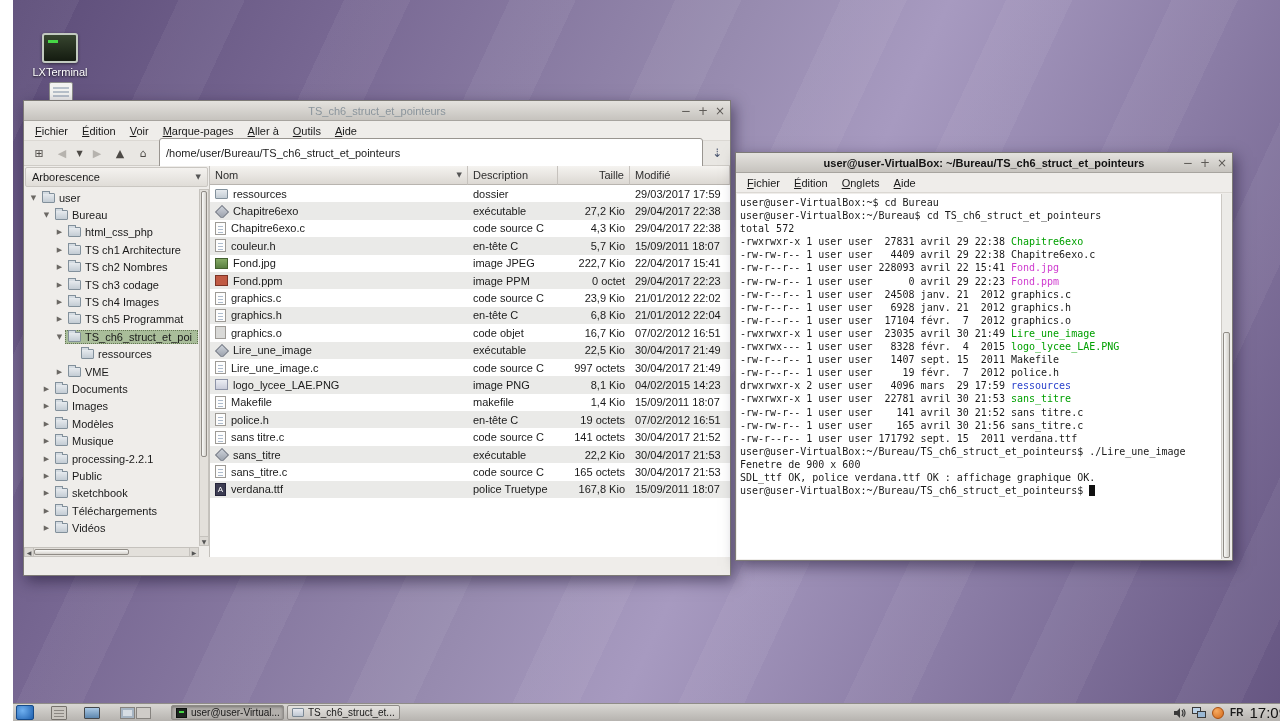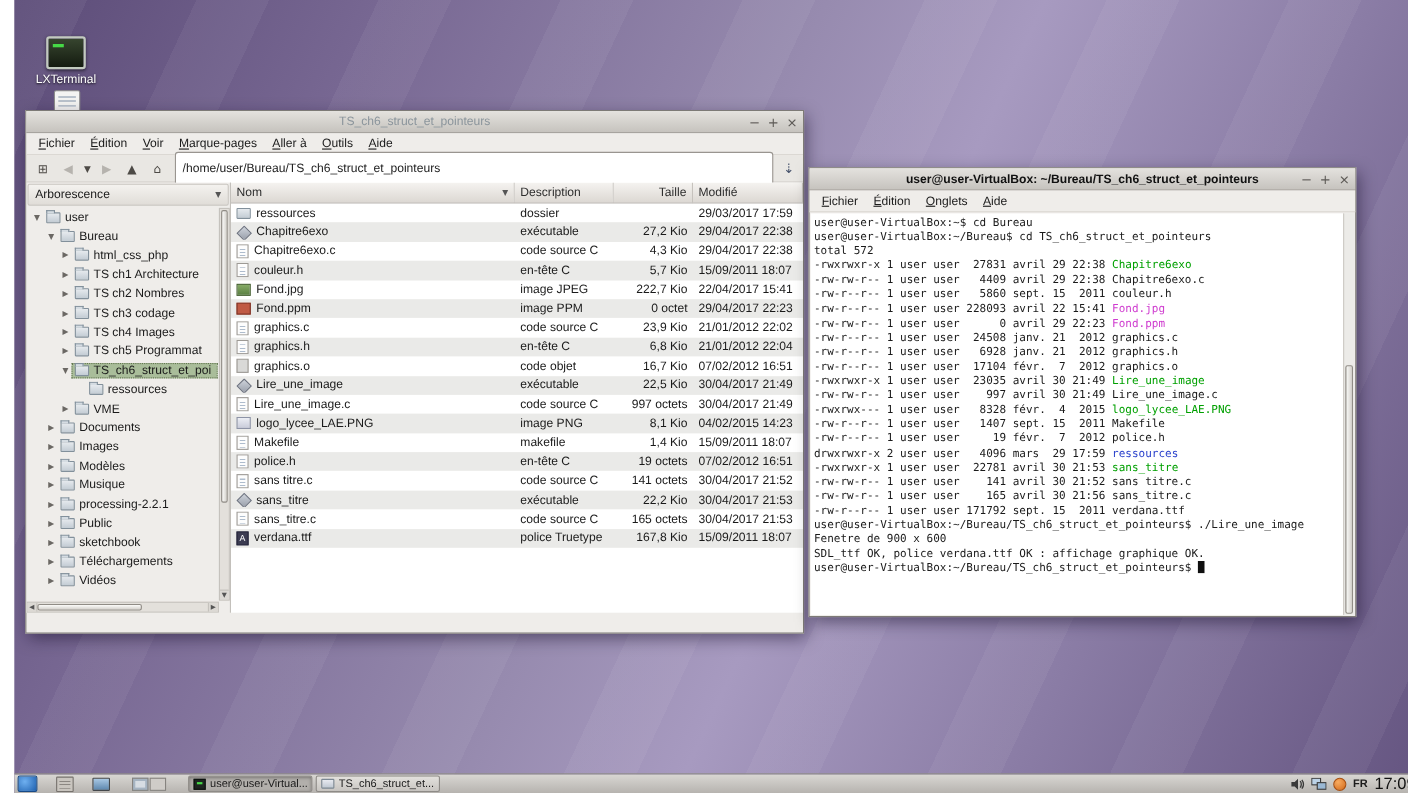--- a/index.html
+++ b/index.html
@@ -530,28 +530,26 @@
         <span class="menu-item"><u>É</u>dition</span>
         <span class="menu-item"><u>O</u>nglets</span>
         <span class="menu-item"><u>A</u>ide</span>
       </nav>
     <div class="term-screen" id="term-screen">
         <div class="term-line"><span>user@user-VirtualBox:~$ cd Bureau</span></div>
         <div class="term-line"><span>user@user-VirtualBox:~/Bureau$ cd TS_ch6_struct_et_pointeurs</span></div>
         <div class="term-line"><span>total 572</span></div>
         <div class="term-line"><span>-rwxrwxr-x 1 user user  27831 avril 29 22:38 </span><span style="color: rgb(0, 160, 0);">Chapitre6exo</span></div>
         <div class="term-line"><span>-rw-rw-r-- 1 user user   4409 avril 29 22:38 Chapitre6exo.c</span></div>
-        <div class="term-line"><span>-rw-r--r-- 1 user user   5860 sept. 15  2011 couleur.h</span></div>
         <div class="term-line"><span>-rw-r--r-- 1 user user 228093 avril 22 15:41 </span><span style="color: rgb(207, 60, 207);">Fond.jpg</span></div>
         <div class="term-line"><span>-rw-rw-r-- 1 user user      0 avril 29 22:23 </span><span style="color: rgb(207, 60, 207);">Fond.ppm</span></div>
         <div class="term-line"><span>-rw-r--r-- 1 user user  24508 janv. 21  2012 graphics.c</span></div>
         <div class="term-line"><span>-rw-r--r-- 1 user user   6928 janv. 21  2012 graphics.h</span></div>
         <div class="term-line"><span>-rw-r--r-- 1 user user  17104 févr.  7  2012 graphics.o</span></div>
         <div class="term-line"><span>-rwxrwxr-x 1 user user  23035 avril 30 21:49 </span><span style="color: rgb(0, 160, 0);">Lire_une_image</span></div>
-        <div class="term-line"><span>-rw-rw-r-- 1 user user    997 avril 30 21:49 Lire_une_image.c</span></div>
         <div class="term-line"><span>-rwxrwx--- 1 user user   8328 févr.  4  2015 </span><span style="color: rgb(0, 160, 0);">logo_lycee_LAE.PNG</span></div>
         <div class="term-line"><span>-rw-r--r-- 1 user user   1407 sept. 15  2011 Makefile</span></div>
         <div class="term-line"><span>-rw-r--r-- 1 user user     19 févr.  7  2012 police.h</span></div>
         <div class="term-line"><span>drwxrwxr-x 2 user user   4096 mars  29 17:59 </span><span style="color: rgb(42, 65, 204);">ressources</span></div>
         <div class="term-line"><span>-rwxrwxr-x 1 user user  22781 avril 30 21:53 </span><span style="color: rgb(0, 160, 0);">sans_titre</span></div>
         <div class="term-line"><span>-rw-rw-r-- 1 user user    141 avril 30 21:52 sans titre.c</span></div>
         <div class="term-line"><span>-rw-rw-r-- 1 user user    165 avril 30 21:56 sans_titre.c</span></div>
         <div class="term-line"><span>-rw-r--r-- 1 user user 171792 sept. 15  2011 verdana.ttf</span></div>
         <div class="term-line"><span>user@user-VirtualBox:~/Bureau/TS_ch6_struct_et_pointeurs$ ./Lire_une_image</span></div>
         <div class="term-line"><span>Fenetre de 900 x 600</span></div>

